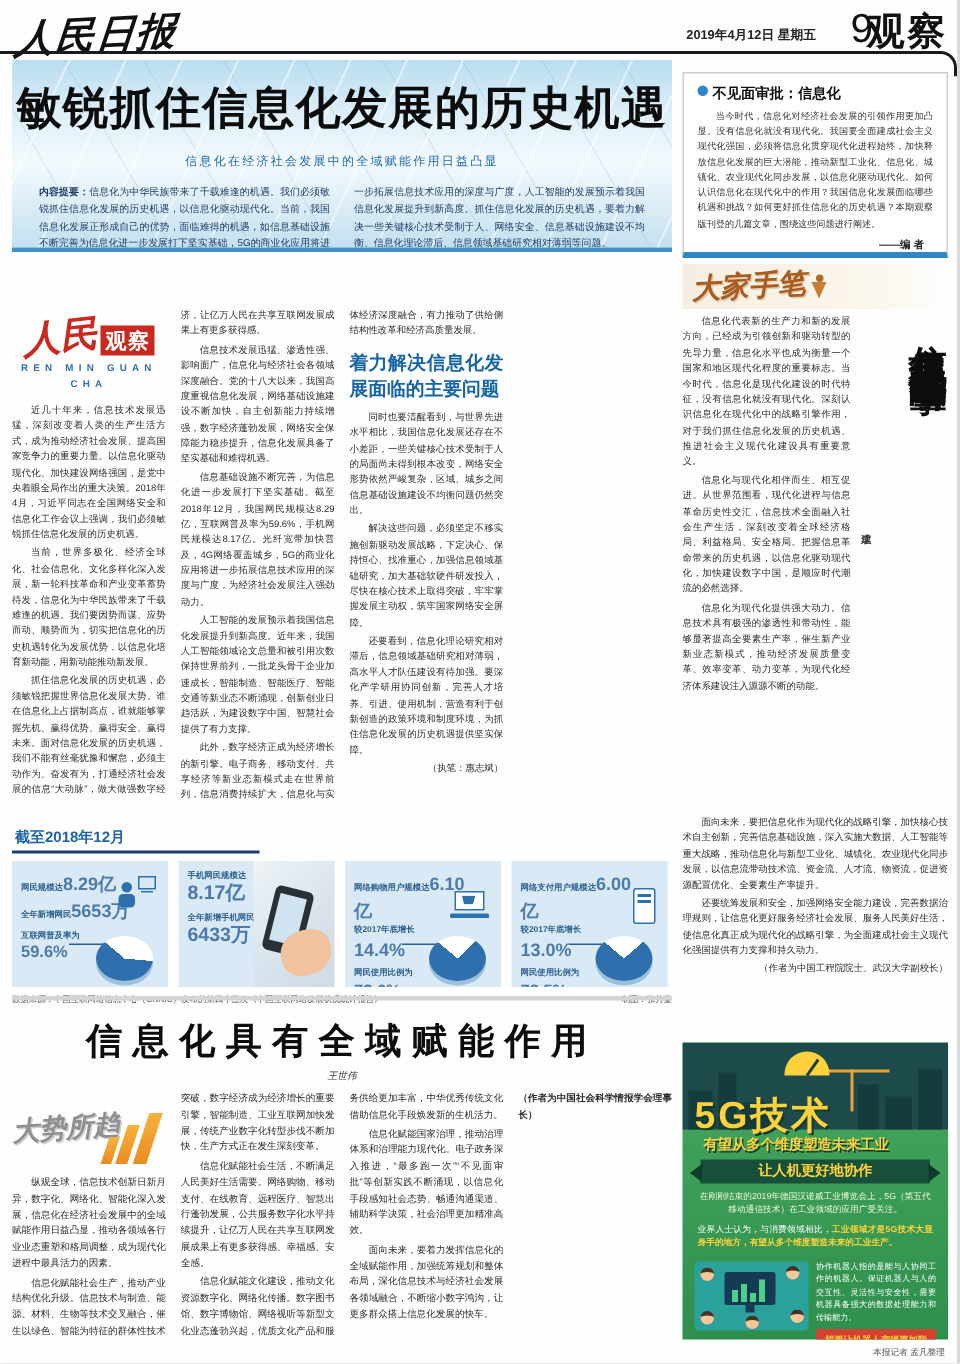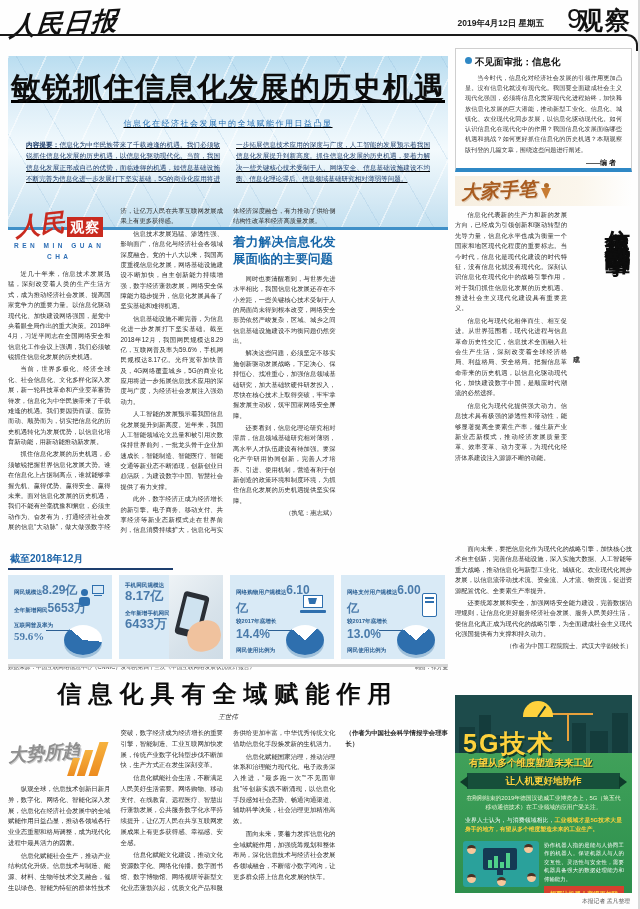--- a/index.html
+++ b/index.html
@@ -12,23 +12,23 @@
               font-size:26px; font-weight:900; font-style:italic; color:#111;
               transform:rotate(-3deg) skewX(-8deg); letter-spacing:1px; }
   .dateline { position:absolute; right:96px; top:18px; font-size:8.5px; color:#222; font-weight:bold; }
   .pageno   { position:absolute; right:58px; top:4px; font-size:27px; color:#111; font-family:"Liberation Sans",sans-serif; }
   .section  { position:absolute; right:8px; top:4px; font-size:25px; font-weight:700; color:#111; letter-spacing:2px; }
   .header-rule  { position:absolute; left:0; top:34px; width:626px; border-top:2px solid #1a1a1a; }
   .header-curve { position:absolute; right:2px; top:34px; width:12px; height:17px;
                   border-top:2px solid #1a1a1a; border-right:2px solid #1a1a1a; border-top-right-radius:11px; }
 
   
-  .lead { position:absolute; left:8px; top:56px; width:440px; height:174px;
+  .lead { position:absolute; left:8px; top:40px; width:440px; height:128px;
           background:linear-gradient(180deg,#b9ddf0 0%,#ddeef8 28%,#f3fafd 55%,#d3e8f4 86%,#c3e0f0 100%);
-          border-bottom:3px solid #4090c8; overflow:hidden;text-decoration:underline; }
+          border-bottom:3px solid #4090c8; overflow:hidden; }
   .lead::before { content:""; position:absolute; inset:0;
           background:repeating-linear-gradient(115deg, rgba(255,255,255,.5) 0 1.5px, transparent 1.5px 34px),
                      repeating-linear-gradient(60deg, rgba(120,170,210,.18) 0 1px, transparent 1px 46px); }
   .lead-headline { position:relative; margin-top:12px; text-align:center; font-size:30px; font-weight:900;
                    color:#0d0d0d; letter-spacing:1px; }
   .lead-sub { position:relative; margin-top:9px; text-align:center; font-size:8px; color:#1f6bb0; letter-spacing:1.5px; }
   .lead-abstract { position:relative; width:404px; margin:10px auto 0; column-count:2; column-gap:16px;
                    font-size:6.6px; line-height:1.72; color:#1c3c6a; text-align:justify; }
   .lead-abstract b { font-weight:bold; }
 
@@ -85,21 +85,21 @@
 
   
   .stats { position:absolute; left:8px; top:548px; width:440px; height:106px; }
   .stats-title { display:inline-block; font-size:10px; font-weight:800; color:#1c63a8;
                  border-bottom:2px solid #1d3e6e; padding:0 90px 2px 2px; }
   .stats-row { display:flex; gap:7px; margin-top:5px; }
   .panel { position:relative; width:104px; height:84px; background:#d9eaf6; padding:6px 6px 4px; overflow:hidden; }
   .p-line { font-size:5.6px; font-weight:bold; color:#2b5f93; line-height:1.5; }
   .p-big  { font-size:13px; font-weight:bold; color:#4a7bab; line-height:1.1; }
   .p-big-inline { font-size:12px; font-weight:bold; color:#4a7bab; }
-  .p-pct  { font-size:11px; font-weight:bold; color:#4a7bab; margin-top:1px;font-family:Liberation Serif, serif; }
+  .p-pct  { font-size:11px; font-weight:bold; color:#4a7bab; margin-top:1px; }
   .pie { position:absolute; right:10px; bottom:4px; width:38px; height:30px; border-radius:50%;
          box-shadow:0 3px 0 #9fc0da; transform:rotate(0deg); }
   .pie-line { position:absolute; right:40px; bottom:28px; width:26px; border-top:1px solid #2b5f93; }
   .icon-person { position:absolute; right:8px; top:8px; width:26px; height:26px; }
   .icon-person .head { position:absolute; left:3px; top:6px; width:7px; height:7px; border-radius:50%; background:#2e6fae; }
   .icon-person .body { position:absolute; left:1px; top:14px; width:11px; height:9px; border-radius:3px; background:#2e6fae; }
   .icon-person .mon  { position:absolute; right:0; top:2px; width:12px; height:9px; border:1.5px solid #2e6fae; background:#d9eaf6; }
   .icon-person .base { position:absolute; right:2px; top:12px; width:8px; border-top:1.5px solid #2e6fae; }
   .photo { position:absolute; right:0; top:0; width:54px; height:84px;
            background:linear-gradient(135deg,#eef3f6,#d7e2ea 60%,#cfdce6); }

